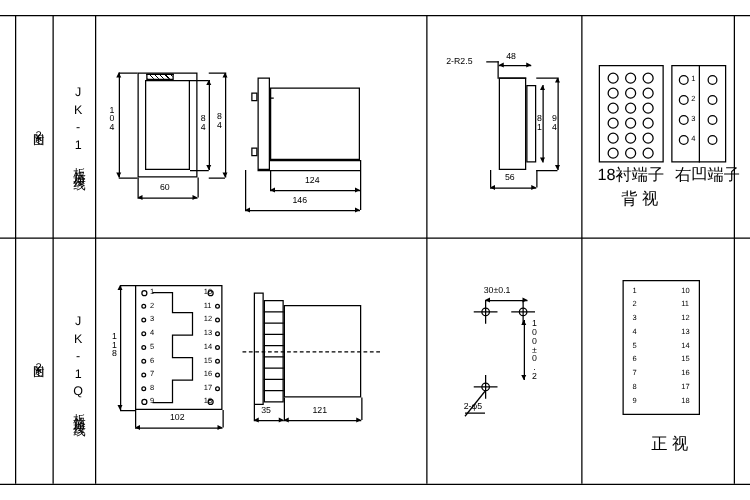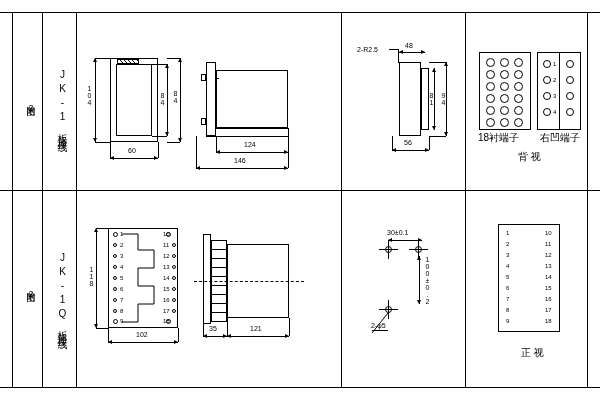--- a/index.html
+++ b/index.html
@@ -14,21 +14,21 @@
     position:absolute;
     writing-mode:vertical-rl;
     text-orientation:upright;
     font-size:9px;
     letter-spacing:2px;
     text-align:center;
     line-height:1.05;
   }
   .vtext.big{font-size:10px;letter-spacing:3px;}
   .lbl{position:absolute;font-size:7px;line-height:1;white-space:nowrap;}
-  .lbl.cn{font-size:10px;}
+  .lbl.cn{font-size:13px;}
   .lbl.v{writing-mode:vertical-rl;text-orientation:upright;letter-spacing:0px;}
 
   .box{position:absolute;border:1px solid #000;box-sizing:border-box;}
   .thin{position:absolute;background:#000;}
 
   .dim{position:absolute;background:#000;height:1px;}
   .dimv{position:absolute;background:#000;width:1px;}
 
   .arrow-l,.arrow-r{position:absolute;width:0;height:0;border-top:2px solid transparent;border-bottom:2px solid transparent;}
   .arrow-l{border-right:4px solid #000;}
@@ -191,21 +191,21 @@
   <div class="circ" style="left:566px;top:92px;width:8px;height:8px;"></div>
   <div class="circ" style="left:566px;top:108px;width:8px;height:8px;"></div>
 
   <div class="num" style="left:553px;top:61px;">1</div>
   <div class="num" style="left:553px;top:77px;">2</div>
   <div class="num" style="left:553px;top:93px;">3</div>
   <div class="num" style="left:553px;top:109px;">4</div>
 
   <div class="lbl cn" style="left:478px;top:133px;">18衬端子</div>
   <div class="lbl cn" style="left:540px;top:133px;">右凹端子</div>
-  <div class="lbl cn" style="left:518px;top:152px;">背  视</div>
+  <div class="lbl cn" style="left:497px;top:152px;">背  视</div>
 
   <div class="vtext" style="left:21px;top:258px;width:14px;height:70px;">附图2</div>
   <div class="vtext big" style="left:51px;top:228px;width:16px;height:130px;">JK-1Q板前接线</div>
 
   <div class="box" style="left:108px;top:228px;width:70px;height:100px;"></div>
 
   <svg style="left:108px;top:228px;width:70px;height:100px;" viewBox="0 0 70 100">
     <polyline points="14,6 30,6 30,22 46,22 46,40 30,40 30,58 46,58 46,76 30,76 30,94 14,94" fill="none" stroke="#000" stroke-width="1"></polyline>
   </svg>
 

